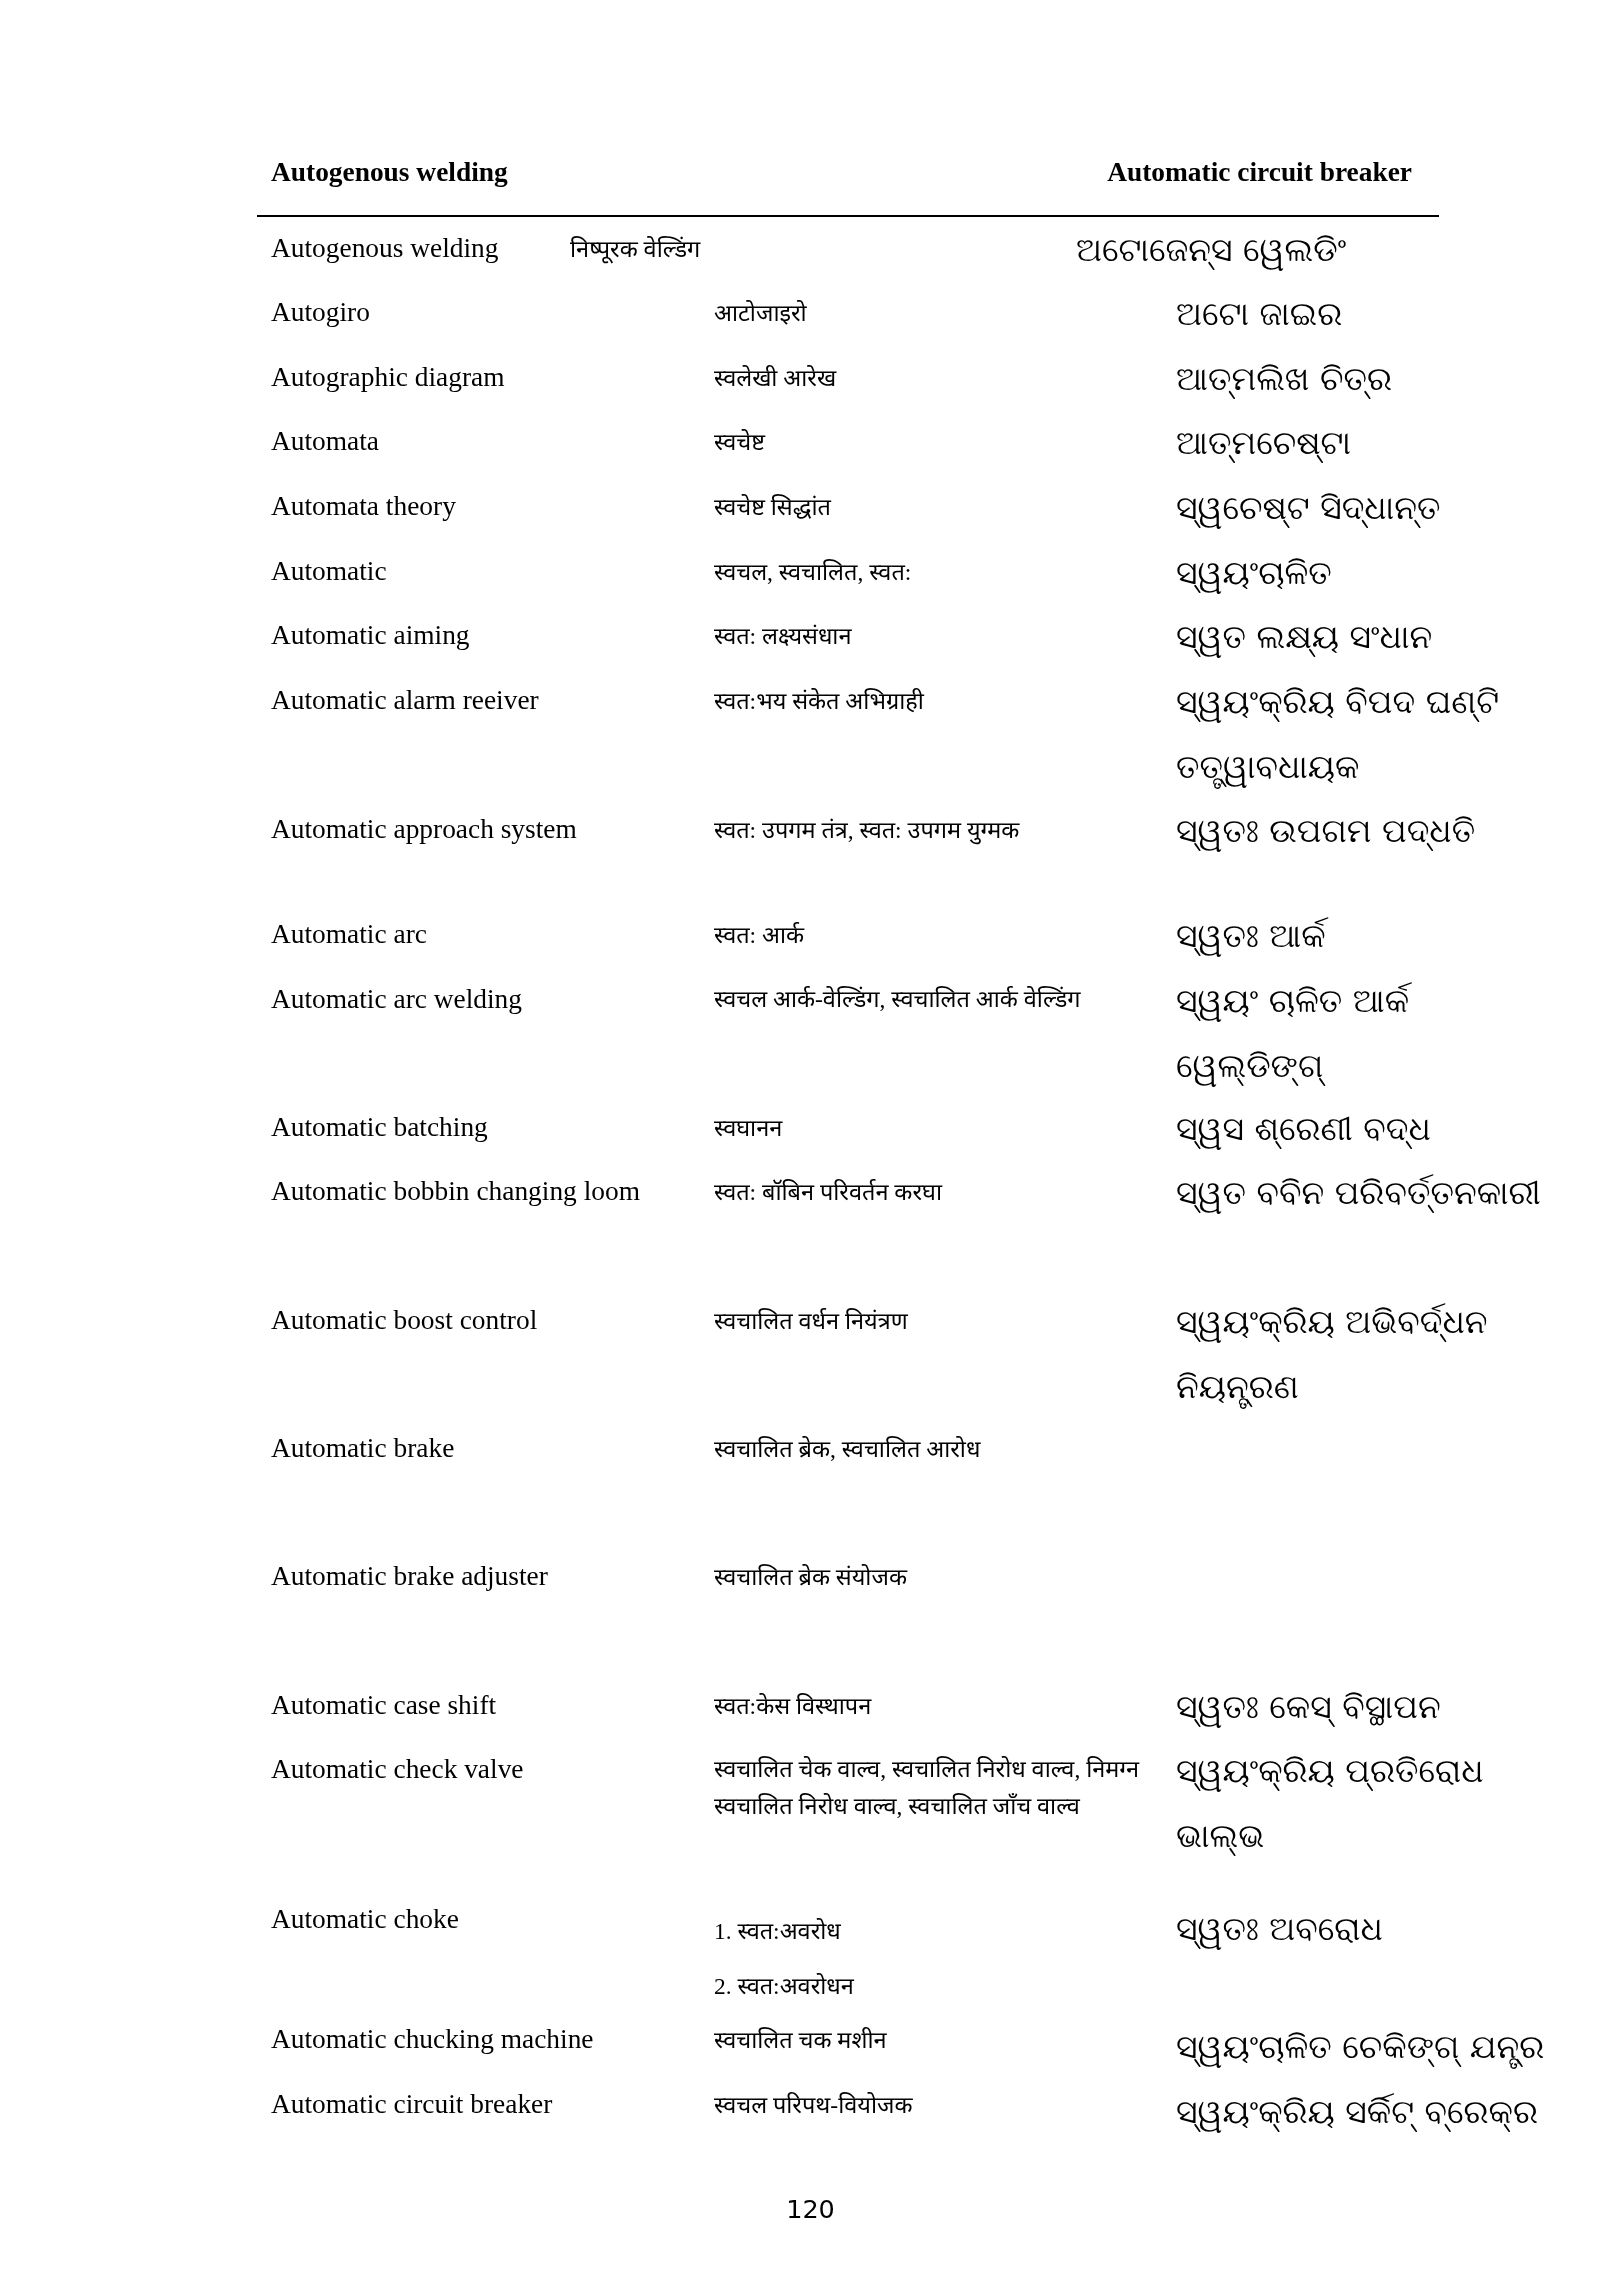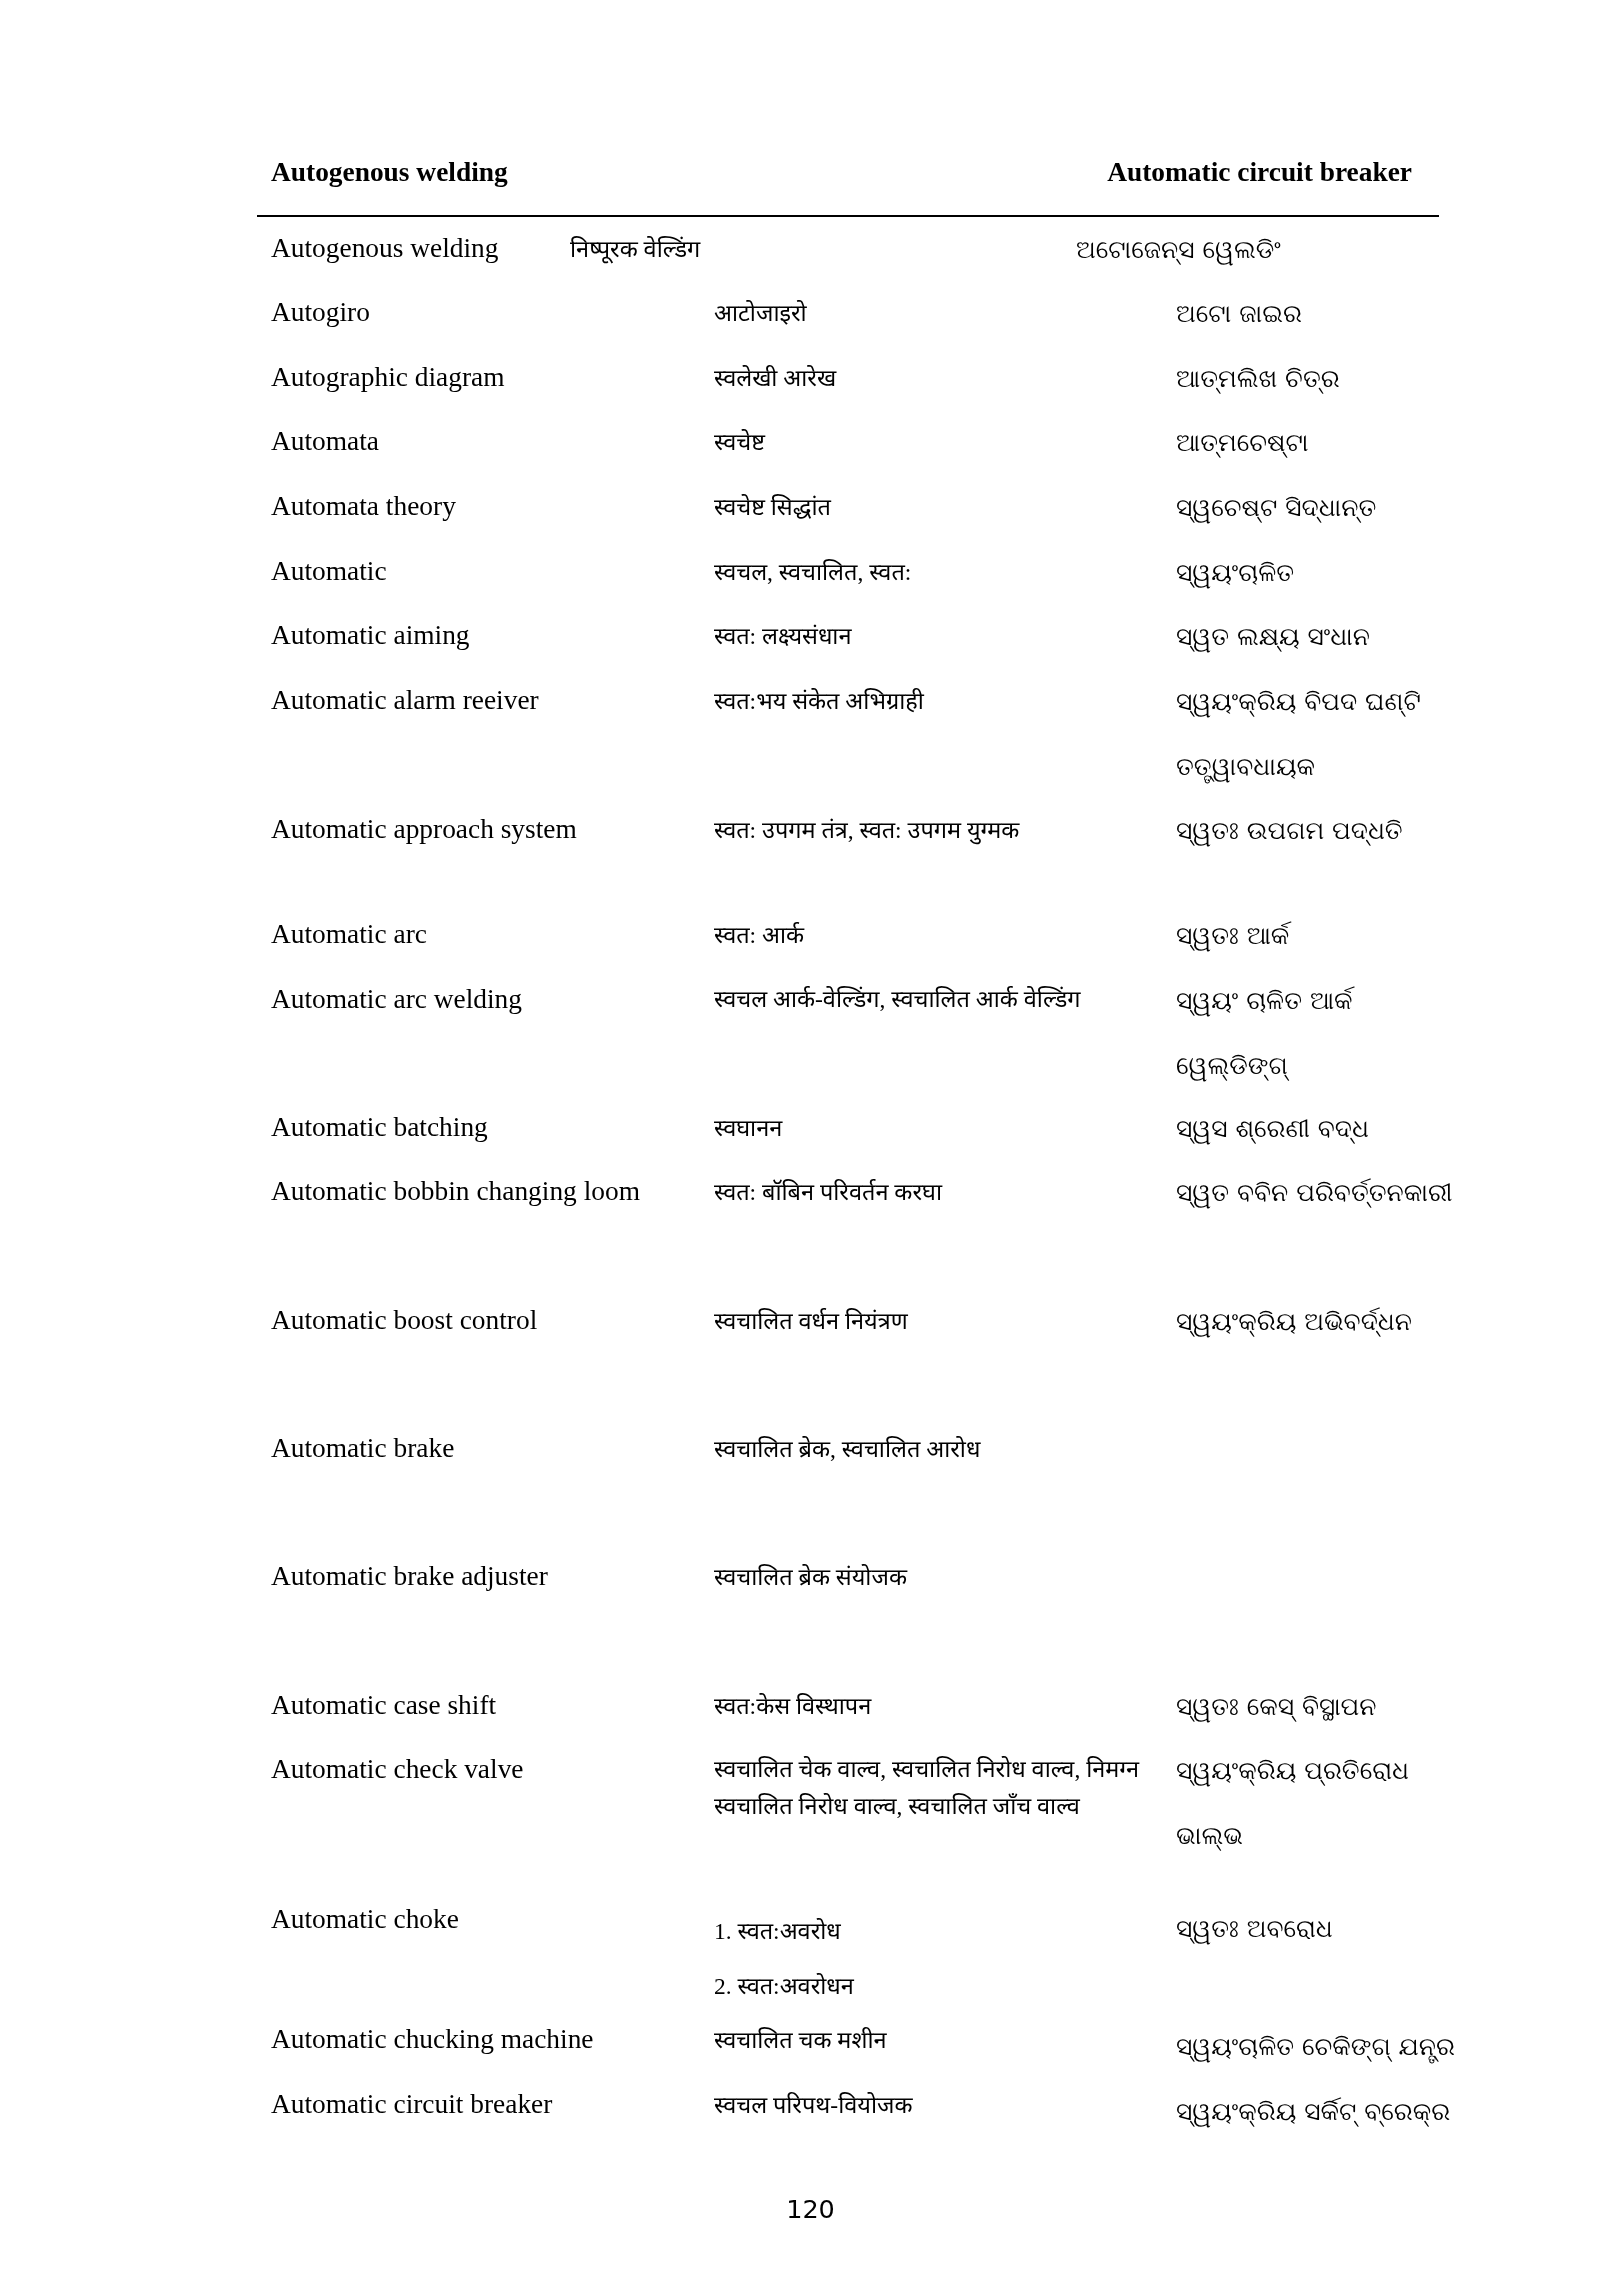--- a/index.html
+++ b/index.html
@@ -7,21 +7,21 @@
   .header { position: absolute; left: 271px; top: 157px; width: 1141px; height: 29px;
             font-family: "Liberation Serif", serif; font-weight: bold; font-size: 27.4px; }
   .header .left { position: absolute; left: 0; top: 0; }
   .header .right { position: absolute; right: 0; top: 0; }
   .rule { position: absolute; left: 257px; top: 215px; width: 1182px; height: 2px; background: #000; }
   .entry { position: absolute; left: 0; width: 1621px; }
   .en { position: absolute; left: 271px; font-family: "Liberation Serif", serif; font-size: 27.4px; white-space: nowrap; }
   .hi { position: absolute; left: 714px; font-family: "Liberation Serif", serif; font-size: 23.5px; line-height: 39px; white-space: nowrap; }
   .hi.wrap { white-space: normal; width: 431px; line-height: 37px; }
   .hi.first { left: 570px; }
-  .od { position: absolute; left: 1176px; font-family: "DejaVu Sans", sans-serif; font-size: 25px; line-height: 65px; white-space: nowrap; }
+  .od { position: absolute; left: 1176px; font-family: "DejaVu Sans", sans-serif; font-size: 33px; line-height: 65px; white-space: nowrap; }
   .od.first { left: 1076px; }
   .od .line { display: block; }
   .pagenum { position: absolute; left: 0; width: 1621px; top: 2194px; text-align: center;
              font-family: "DejaVu Sans", sans-serif; font-size: 25.5px; }
 </style>
 </head>
 <body>
 
 <div class="header">
   <span class="left">Autogenous welding</span>
@@ -133,20 +133,21 @@
   <span class="od" style="top:-15.7px">
     <span class="line">ସ୍ୱତ ବବିନ ପରିବର୍ତ୍ତନକାରୀ</span>
   </span>
 </div>
 
 <div class="entry" style="top:1305px;">
   <span class="en">Automatic boost control</span>
   <span class="hi" style="top:-2.9px">स्वचालित वर्धन  नियंत्रण</span>
   <span class="od" style="top:-15.7px">
     <span class="line">ସ୍ୱୟଂକ୍ରିୟ ଅଭିବର୍ଦ୍ଧନ</span>
+    <span class="line">ନିୟନ୍ତ୍ରଣ</span>
   </span>
 </div>
 
 <div class="entry" style="top:1433px;">
   <span class="en">Automatic brake</span>
   <span class="hi" style="top:-2.9px">स्वचालित ब्रेक, स्वचालित आरोध</span>
   <span class="od" style="top:-15.7px">
   </span>
 </div>
 

